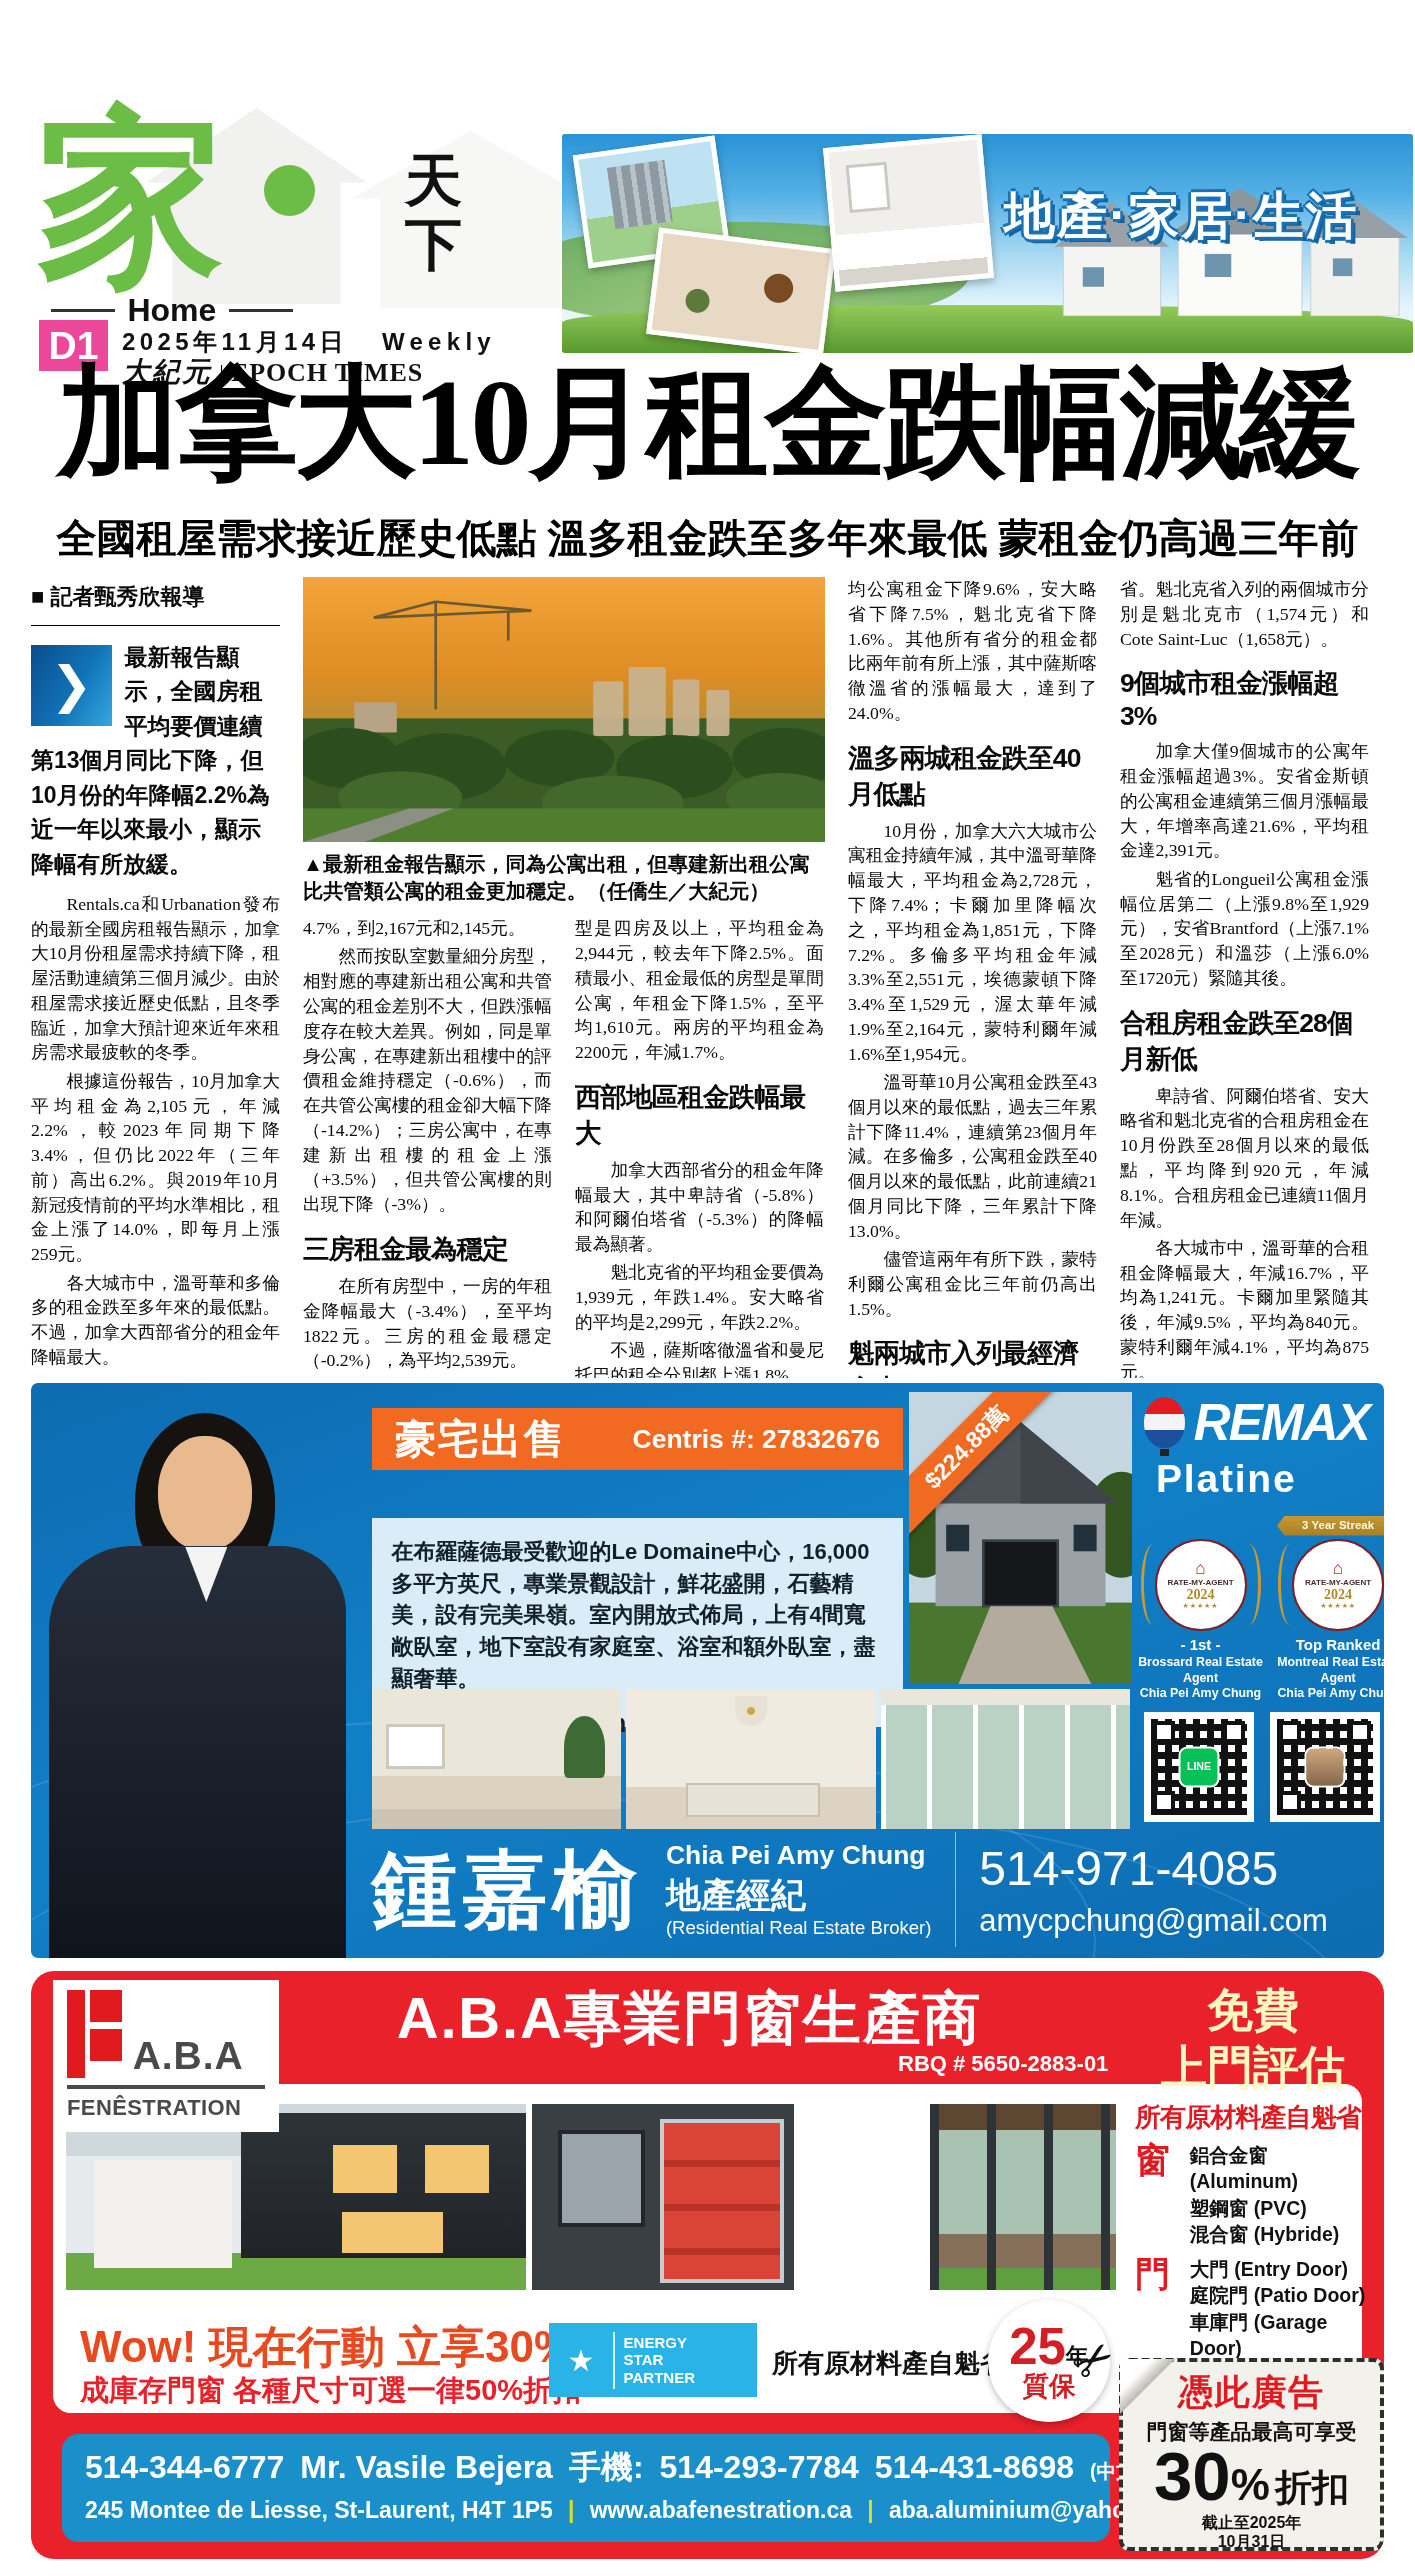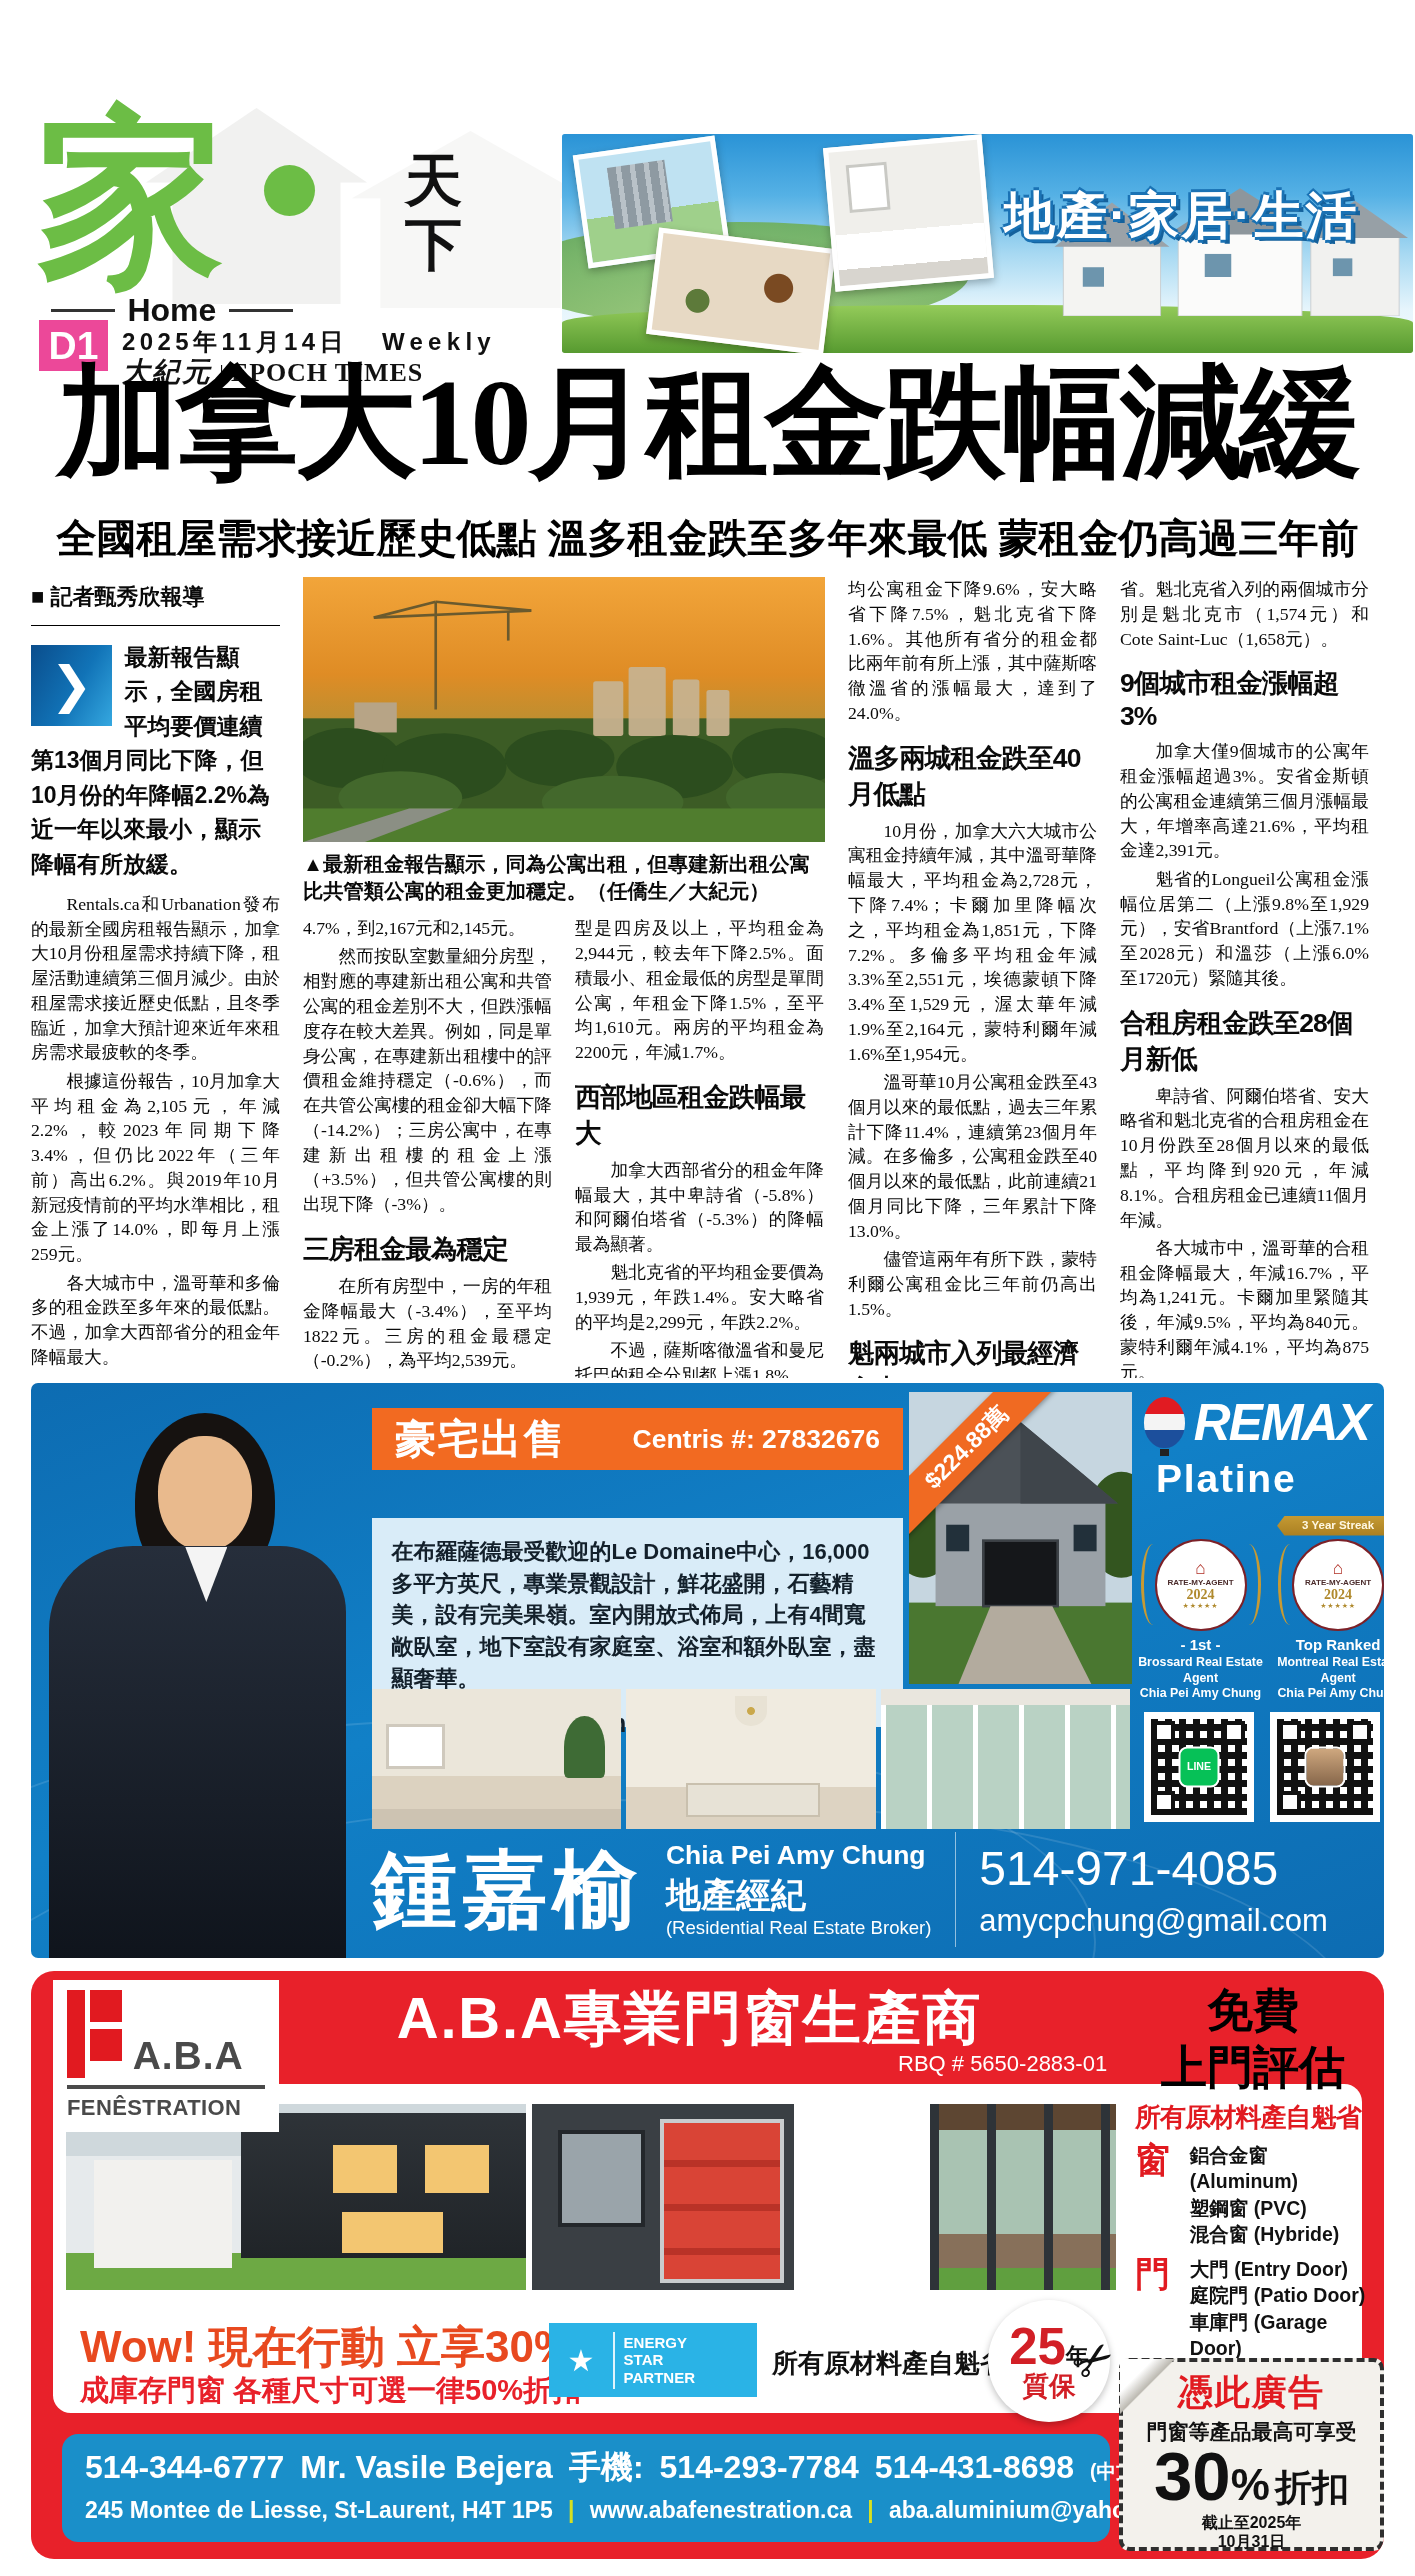--- a/index.html
+++ b/index.html
@@ -160,22 +160,22 @@
   .aba-logo-top{display:flex;align-items:flex-end;gap:8.8px;}
   .aba-mark{position:relative;width:57px;height:88px;flex:none;}
   .aba-mark .m1{position:absolute;left:0;top:0;width:17.7px;height:88px;background:#e11a20;}
   .aba-mark .m2{position:absolute;left:23px;top:0;width:32px;height:32px;background:#e11a20;}
   .aba-mark .m3{position:absolute;left:23px;top:39px;width:32px;height:32px;background:#e11a20;}
   .aba-word{font-size:39px;font-weight:800;color:#4a4a4a;letter-spacing:0.9px;}
   .aba-rule{border-top:4.4px solid #4a4a4a;margin:7px 0 5.3px;}
   .aba-sub{font-size:22px;font-weight:700;color:#4a4a4a;letter-spacing:0.4px;}
   .aba-title{position:absolute;left:265px;top:8.8px;width:787px;text-align:center;color:#fff;
              font-size:58px;font-weight:900;letter-spacing:1.8px;z-index:2;}
-  .aba-rbq{position:absolute;left:867px;top:80px;font-size:22px;font-weight:400;color:#fff;z-index:2;}
-  .aba-free{position:absolute;right:25px;top:10.6px;width:212px;text-align:center;color:#000000;
+  .aba-rbq{position:absolute;left:867px;top:80px;font-size:22px;font-weight:700;color:#fff;z-index:2;}
+  .aba-free{position:absolute;right:25px;top:10.6px;width:212px;text-align:center;color:#fef9c3;
             font-size:46px;font-weight:900;line-height:1.25;z-index:4;}
   .aba-panel{position:absolute;left:22px;top:113px;width:1309px;height:329px;background:#fff;border-radius:17.7px;}
   .aba-ph{position:absolute;overflow:hidden;}
   .aba-ph1{left:35px;top:133px;width:460px;height:186px;background:linear-gradient(180deg,#cfd8dc 0 28%,#e6eaec 28% 80%,#6da944 80% 100%);}
   .aba-ph1 .hd{position:absolute;right:0;top:8.8px;width:62%;height:78%;background:linear-gradient(#2e3338,#202428);}
   .aba-ph1 .hl{position:absolute;left:6%;bottom:12%;width:30%;height:58%;background:#f2f1ee;}
   .aba-ph1 .w1,.aba-ph1 .w2,.aba-ph1 .w3{position:absolute;background:#f3c671;}
   .aba-ph1 .w1{right:8%;top:22%;width:14%;height:26%;}
   .aba-ph1 .w2{right:28%;top:22%;width:14%;height:26%;}
   .aba-ph1 .w3{right:18%;top:58%;width:22%;height:22%;}

